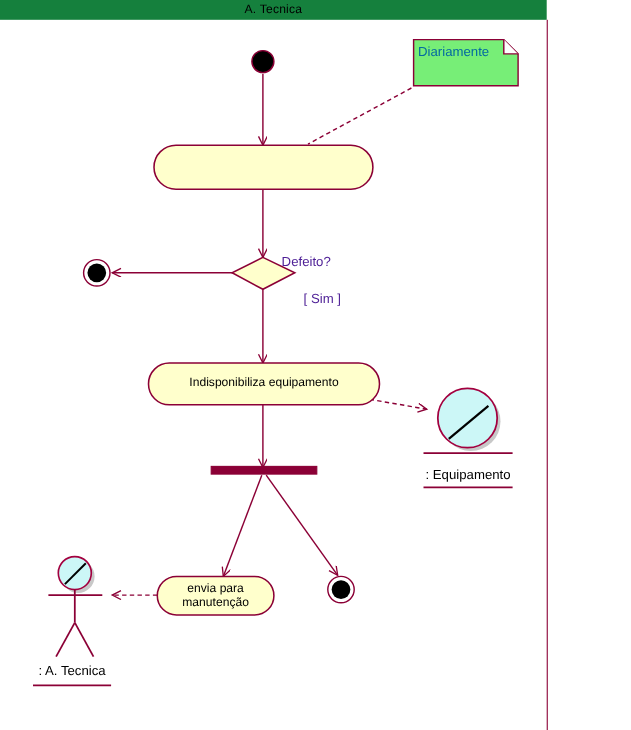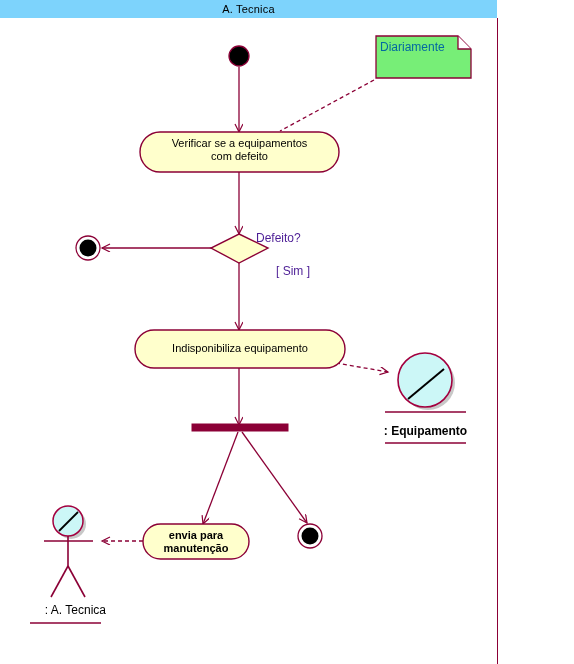--- a/index.html
+++ b/index.html
@@ -16,21 +16,21 @@
     height: 664px;
     background: #ffffff;
     overflow: hidden;
   }
   .lane-header {
     position: absolute;
     left: 0;
     top: 0;
     width: 497px;
     height: 18px;
-    background: #7dd3fc;
+    background: #15803d;
     color: #000000;
     font-size: 11px;
     line-height: 18px;
     text-align: center;
     letter-spacing: 0.2px;
   }
   .lane-divider {
     position: absolute;
     left: 497px;
     top: 18px;
@@ -186,29 +186,27 @@
       <line x1="68" y1="536" x2="68" y2="566" stroke="#8b0036" stroke-width="1.6"></line>
       <line x1="44" y1="541" x2="93" y2="541" stroke="#8b0036" stroke-width="1.6"></line>
       <line x1="68" y1="566" x2="51" y2="597" stroke="#8b0036" stroke-width="1.6"></line>
       <line x1="68" y1="566" x2="85" y2="597" stroke="#8b0036" stroke-width="1.6"></line>
       <line x1="30" y1="623" x2="101" y2="623" stroke="#8b0036" stroke-width="1.6"></line>
     </g>
   </svg>
 
   <div class="note-label" style="left:380px; top:40px;">Diariamente</div>
 
-  <div class="node-label" style="left:140px; top:137px; width:199px;">Verificar se a equipamentos
-com defeito</div>
 
   <div class="edge-label" style="left:256px; top:231px;">Defeito?</div>
 
   <div class="edge-label" style="left:228px; top:264px;margin-left:48px;">[ Sim ]</div>
 
   <div class="node-label" style="left:135px; top:342px; width:210px;">Indisponibiliza equipamento</div>
 
-  <div class="node-label" style="left:143px; top:529px; width:106px;font-weight:bold;">envia para
+  <div class="node-label" style="left:143px; top:529px; width:106px;">envia para
 manutenção</div>
 
-  <div class="obj-label" style="left:375px; top:424px; width:101px;font-weight:bold;">: Equipamento</div>
-
-  <div class="obj-label" style="left:25px; top:603px; width:81px;text-align:right;">: A. Tecnica</div>
+  <div class="obj-label" style="left:375px; top:424px; width:101px;">: Equipamento</div>
+
+  <div class="obj-label" style="left:25px; top:603px; width:81px;">: A. Tecnica</div>
 
 </div>
 
 </body></html>

